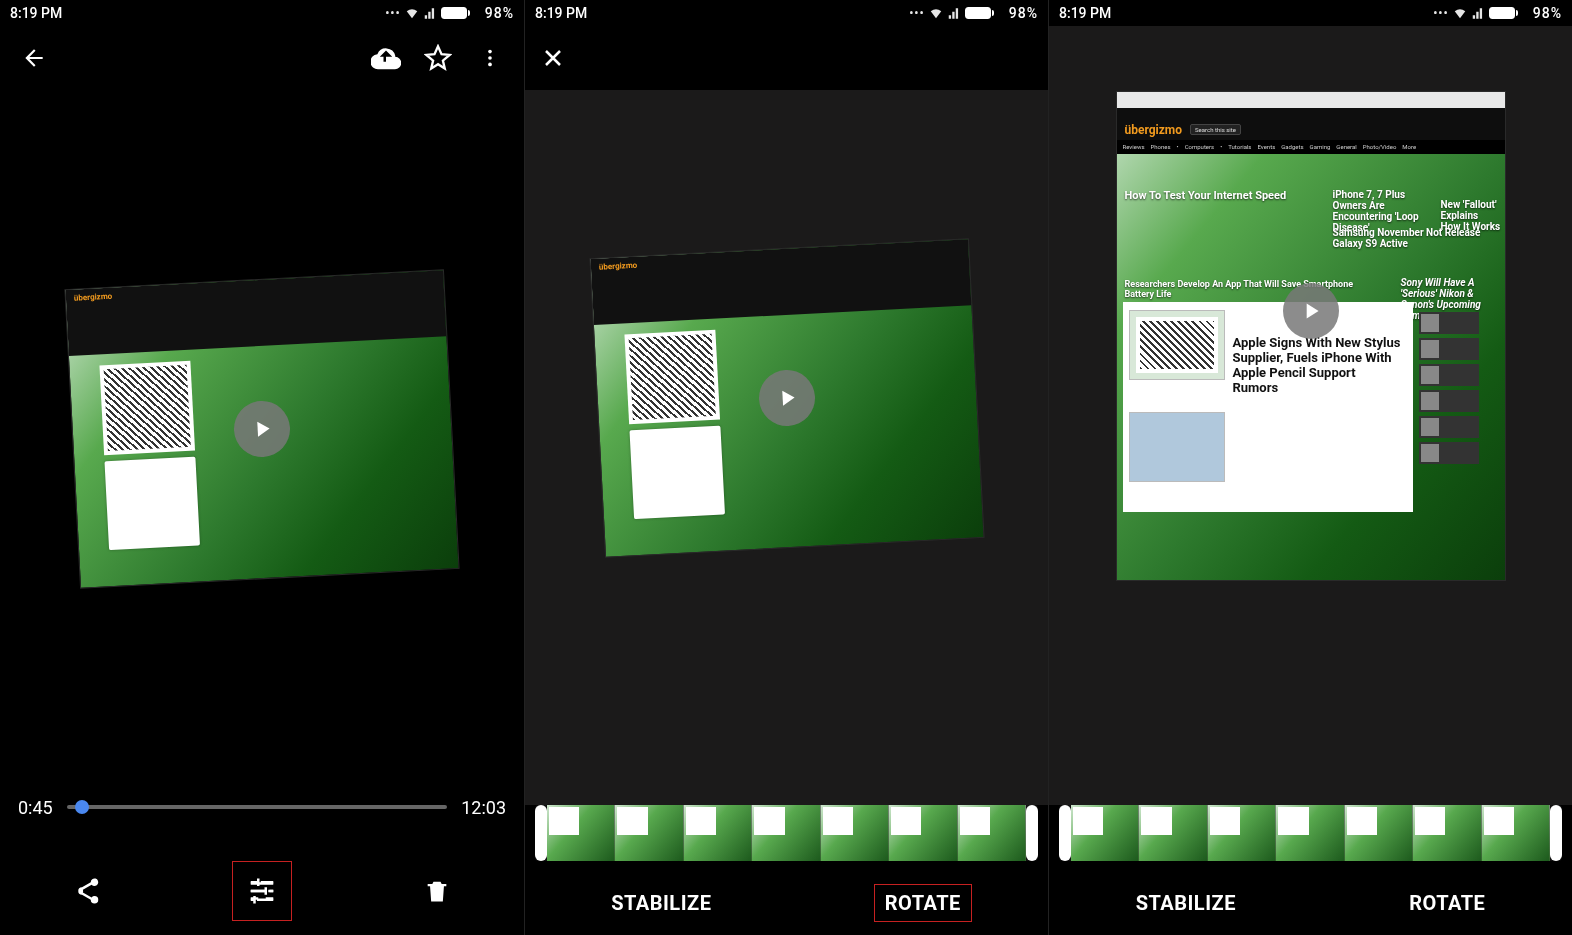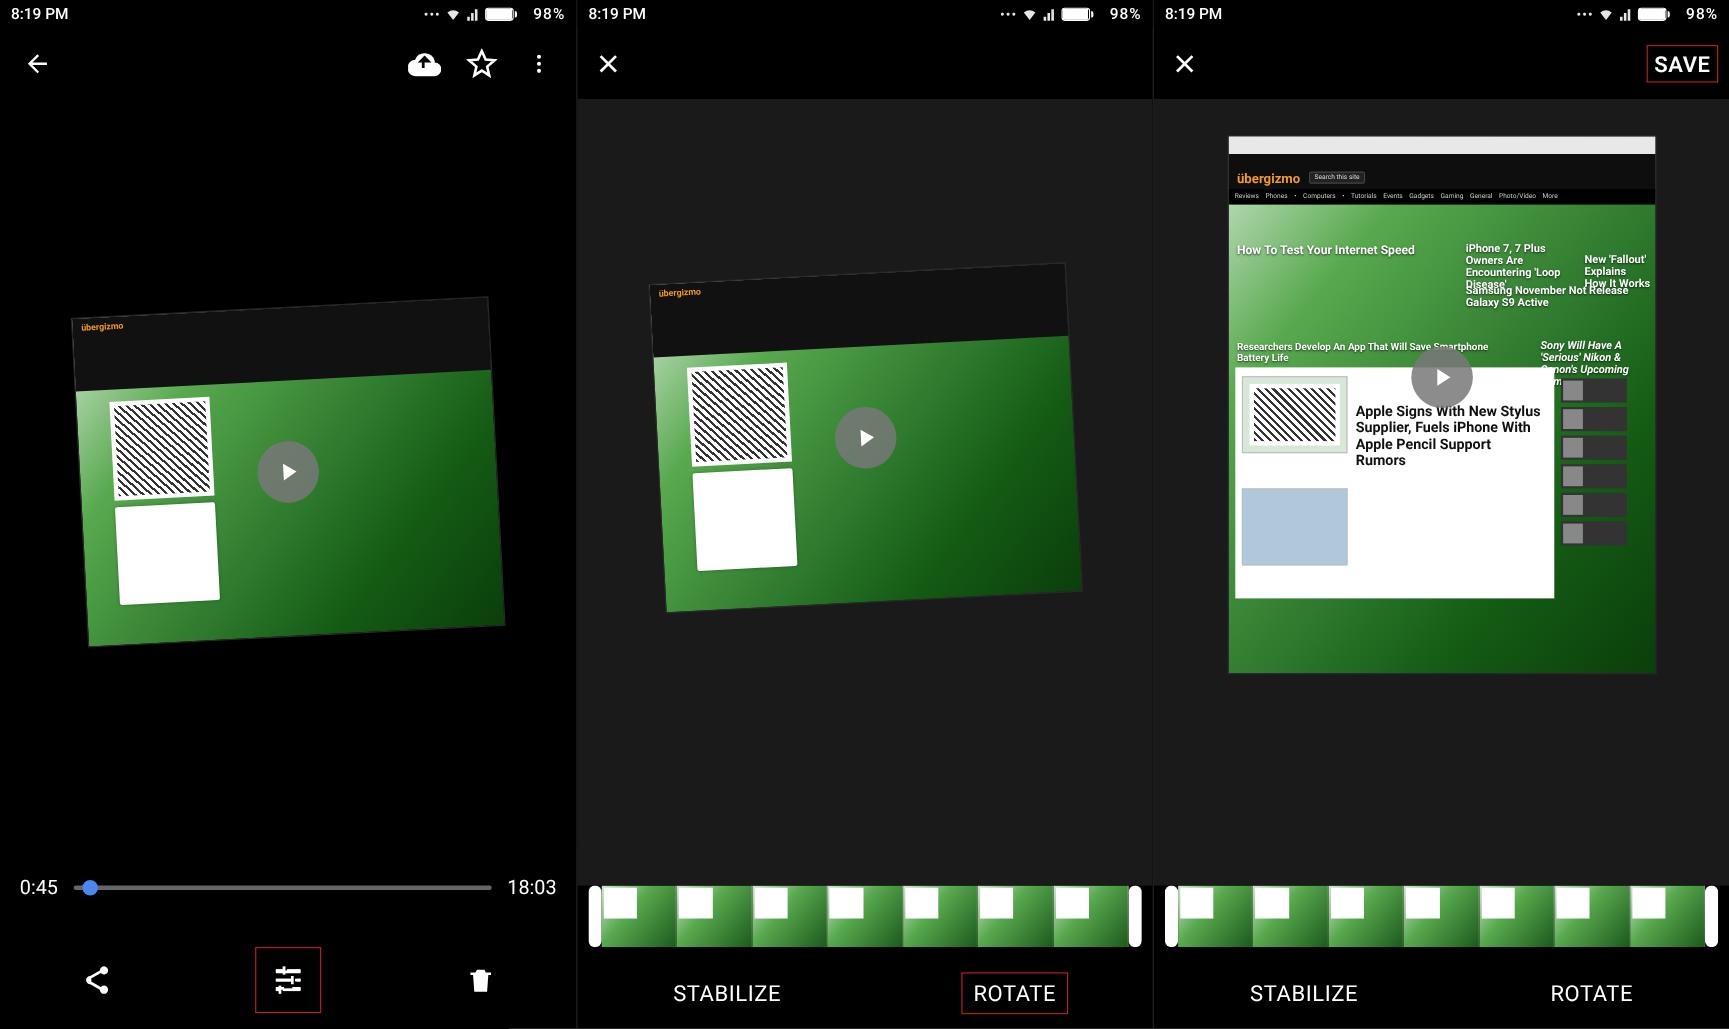--- a/index.html
+++ b/index.html
@@ -70,21 +70,21 @@
   .boxed { border: 1px solid #c62121; padding:4px; }
 
   
   .filmstrip { height:56px; margin: 0 10px 10px; position:relative; display:flex; gap:0; background:#111; border-radius:4px; overflow:hidden; }
   .filmstrip .frame { flex:1; background: linear-gradient(130deg,#cfe6cf 0%, #58a94e 40%, #1d5a1d 100%); border-right:1px solid rgba(0,0,0,.4); position:relative;}
   .filmstrip .frame::before{ content:''; position:absolute; left:2px; top:2px; width:45%; height:50%; background:#fff; }
   .filmstrip .handle { width:12px; background:#fff; border-radius:6px; }
   .filmstrip .handle.r { margin-left:auto; }
 
   
-  .edit-tabs { height:64px; display:flex; align-items:center; justify-content:space-around; color:#fff; font-size:20px; font-weight:400; letter-spacing:.5px; }
+  .edit-tabs { height:64px; display:flex; align-items:center; justify-content:space-around; color:#fff; font-size:20px; font-weight:700; letter-spacing:.5px; }
   .edit-tabs .tab { padding:6px 10px; cursor:pointer; }
   .edit-tabs .tab.boxed { border:1px solid #c62121; }
   .lg .banner { position:absolute; left:0; right:0; top:16px; height:44px; background:#0e0e0e; display:flex; align-items:center; padding:0 8px; gap:8px; font-size:8px; color:#ddd;}
   .lg .banner .logo{ color:#f29b1f; font-weight:700; font-size:12px;}
   .lg .nav {position:absolute; top:48px; left:0; right:0; height:14px; background:#000; color:#ccc; font-size:6px; display:flex; gap:6px; padding:0 6px; align-items:center; white-space:nowrap; overflow:hidden;}
   .lg .art { position:absolute; background:#fff; }
   .lg .thumb { background:#d8e8d8; border:1px solid #bbb;}
   .tiny { position:absolute; right:4px; width:60px; height:22px; background:#333; }
   .tiny::before{content:'';position:absolute;left:2px;top:2px;width:18px;height:18px;background:#888;}
 
@@ -158,21 +158,21 @@
           </div>
         </div>
       </div>
     </div>
 
     <div class="playback">
       <span>0:45</span>
       <div class="slider">
           <div class="knob"></div>
         </div>
-      <span>18:03</span>
+      <span>12:03</span>
     </div>
 
     <div class="action-row">
       <span class="icon-btn">
         <svg width="30" height="30" viewBox="0 0 24 24">
             <path fill="#fff" d="M18 16a3 3 0 00-2.3 1.1l-7-4a3 3 0 000-2.2l7-4A3 3 0 1015 5l-7 4a3 3 0 100 6l7 4a3 3 0 103-3z"></path>
           </svg>
       </span>
       <span class="icon-btn boxed">
         <svg width="30" height="30" viewBox="0 0 24 24">
@@ -282,31 +282,20 @@
               <path fill="#fff" d="M3 22h4v-6H3zm6 0h4V10H9zm6 0h4V4h-4z"></path>
             </svg>
           </span>
         <span class="battery">
             <span class="battery-icon"></span>
             <span>98%</span>
           </span>
       </span>
     </div>
 
-    <div class="editbar">
-      <span class="icon-btn">
-        <svg width="24" height="24" viewBox="0 0 24 24">
-            <path stroke="#fff" stroke-width="2.5" fill="none" d="M5 5l14 14M19 5L5 19"></path>
-          </svg>
-      </span>
-      <span class="spacer"></span>
-      <span class="save-wrap">
-        <span class="save-btn">SAVE</span>
-      </span>
-    </div>
 
     <div class="content dark">
       <div class="webshot lg">
         <div style="position:absolute;top:0;left:0;right:0;height:16px;background:#e8e8e8;"></div>
         <div class="banner">
             <span class="logo">übergizmo</span>
           <span style="background:#222;border:1px solid #444;padding:1px 4px;border-radius:2px;font-size:6px;" title="Search this site">Search this site</span>
         </div>
         <div class="nav">
           <span>Reviews</span>

